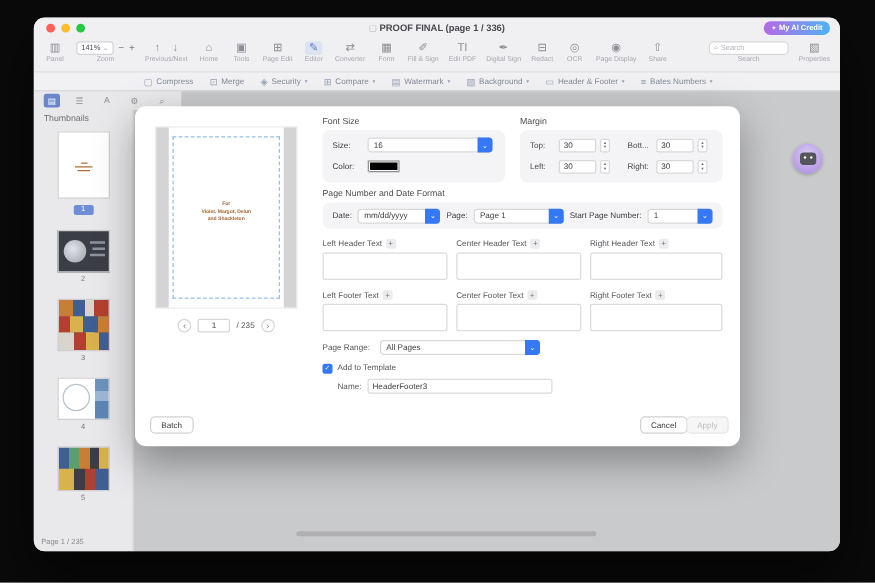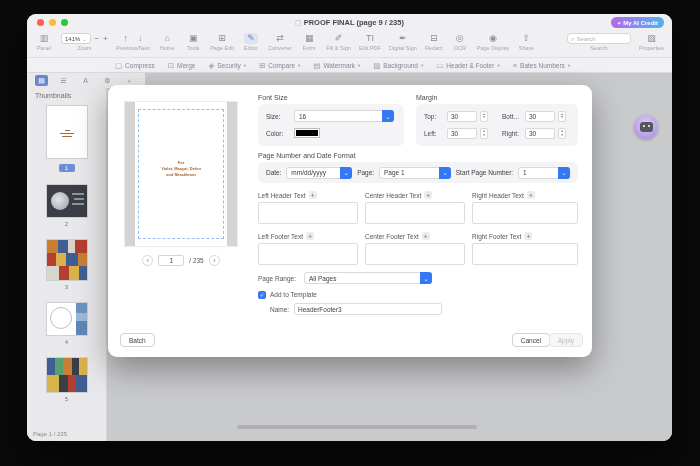--- a/index.html
+++ b/index.html
@@ -99,21 +99,21 @@
 </style>
 </head>
 <body>
 
 <div class="window">
 
   <div class="titlebar">
     <span class="tl" style="left:10px;background:#ff5f57"></span>
     <span class="tl" style="left:22px;background:#febc2e"></span>
     <span class="tl" style="left:34px;background:#28c840"></span>
-    <div class="title"><span class="dico">▢</span><span>PROOF FINAL (page 9 / 235)</span></div>
+    <div class="title"><span class="dico">▢</span><span>PROOF FINAL (page 1 / 336)</span></div>
     <div class="aicredit">
         <span class="spark">✦</span>
         <span>My AI Credit</span>
       </div>
   </div>
 
   <div class="toolbar">
     <div class="tbi">
       <span class="tbico">▥</span>
       <span class="tblab">Panel</span>

